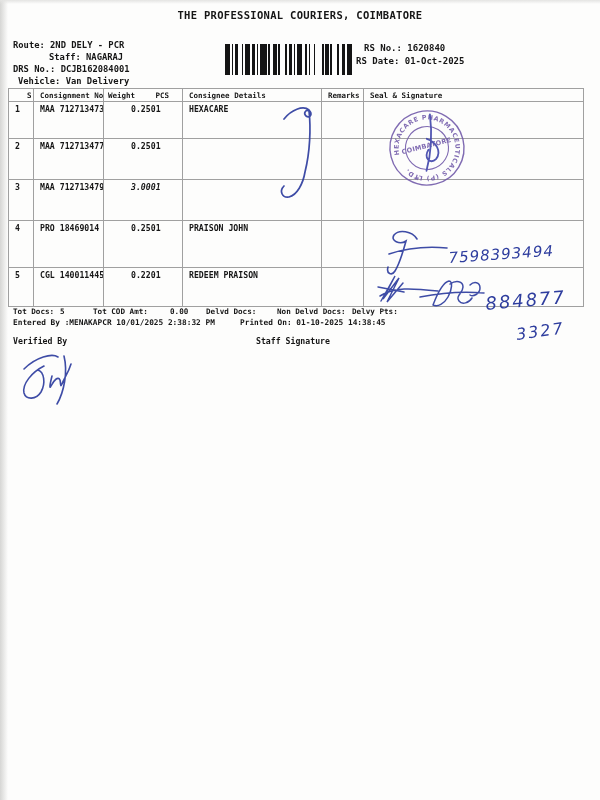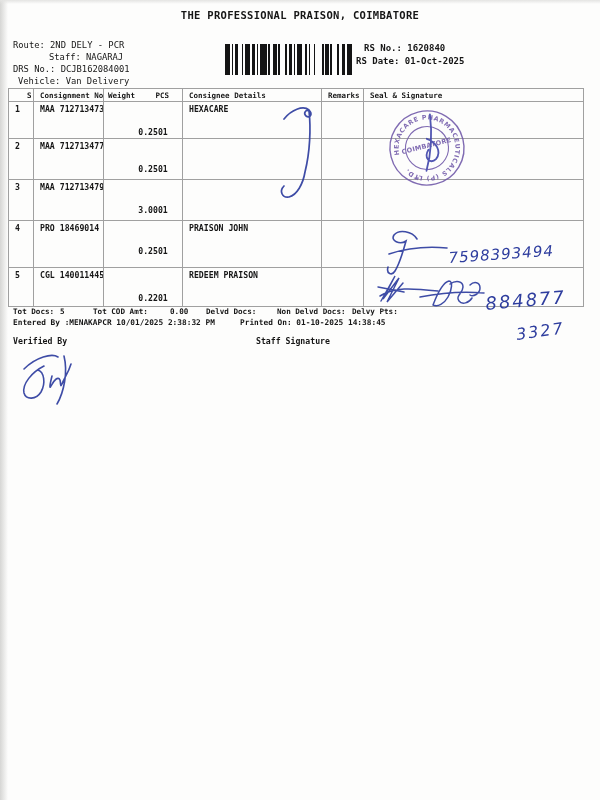--- a/index.html
+++ b/index.html
@@ -7,49 +7,49 @@
     position:relative;width:600px;height:800px;background:#fdfdfc;overflow:hidden;
     font-family:"DejaVu Sans Mono","Liberation Mono",monospace;color:#161616;
   }
   .page::before{content:"";position:absolute;left:0;top:0;bottom:0;width:8px;
     background:linear-gradient(to right,#d6d6d4,rgba(255,255,255,0));z-index:6;}
   .page::after{content:"";position:absolute;left:0;top:0;right:0;height:4px;
     background:linear-gradient(to bottom,#e4e4e2,rgba(255,255,255,0));z-index:6;}
   .abs{position:absolute;white-space:nowrap;}
   .doc-title{top:9px;left:0;width:600px;text-align:center;font-size:10.5px;font-weight:bold;letter-spacing:.3px;}
   .doc-subtitle{top:23px;left:0;width:600px;text-align:center;font-size:11.5px;font-weight:bold;}
-  .info-line{font-size:8.8px;font-weight:normal;}
+  .info-line{font-size:8.8px;font-weight:bold;}
   .rs-line{font-size:9px;font-weight:bold;}
   .barcode{position:absolute;left:225px;top:44px;width:127px;height:31px;}
   table.runsheet{position:absolute;left:8px;top:88px;width:575px;border-collapse:collapse;table-layout:fixed;}
   table.runsheet th,table.runsheet td{
     border:1px solid #a0a0a0;vertical-align:top;font-weight:bold;color:#161616;
     padding:2px 0 0 6px;text-align:left;overflow:hidden;white-space:nowrap;
   }
   table.runsheet th{font-size:7.5px;height:10px;}
   table.runsheet td{font-size:8.2px;}
   th.c-remarks{text-align:center;padding-left:0;}
   th.c-seal{padding-left:34px;}
-  .wp{display:flex;justify-content:center;padding:0 7px 0 27px;margin-top:23px;}
+  .wp{display:flex;justify-content:flex-start;padding:0 7px 0 27px;}
   .wp-h{display:flex;justify-content:space-between;padding:0 13px 0 4px;}
   .totals-row{top:307px;left:0;width:532px;height:10px;font-size:7.6px;font-weight:bold;}
   .totals-row span{position:absolute;top:0;}
   .audit-row{top:318px;left:0;width:600px;font-size:7.8px;font-weight:bold;}
   .audit-row span{position:absolute;top:0;}
   .sig-row{top:336px;left:0;width:600px;font-size:8.2px;font-weight:bold;}
   .sig-row span{position:absolute;top:0;}
   svg.ink{position:absolute;left:0;top:0;z-index:4;pointer-events:none;}
   .hand{font-family:"DejaVu Sans",sans-serif;font-style:italic;fill:#2e3d9e;}
 </style>
 </head>
 <body>
 
 <div class="page">
 
-  <div class="abs doc-title">THE PROFESSIONAL PRAISON, COIMBATORE</div>
+  <div class="abs doc-title">THE PROFESSIONAL COURIERS, COIMBATORE</div>
 
   <div class="abs info-line" style="left:13px;top:40px;">
     <span>Route:</span>
     <span>2ND DELY - PCR</span>
   </div>
   <div class="abs info-line" style="left:13px;top:52px;margin-left:36px;">
     <span>Staff:</span>
     <span>NAGARAJ</span>
   </div>
   <div class="abs info-line" style="left:13px;top:64px;">
@@ -142,21 +142,21 @@
           <span>1</span>
         </div>
       </td>
       <td></td>
       <td></td>
       <td></td>
     </tr>
     <tr style="height:41px;">
       <td>3</td>
       <td>MAA 712713479</td>
-      <td style="padding:2px 0 0 0;">
+      <td style="padding:2px 0 0 0;font-style:italic;">
         <div class="wp">
           <span>3.000</span>
           <span>1</span>
         </div>
       </td>
       <td></td>
       <td></td>
       <td></td>
     </tr>
     <tr style="height:47px;">

